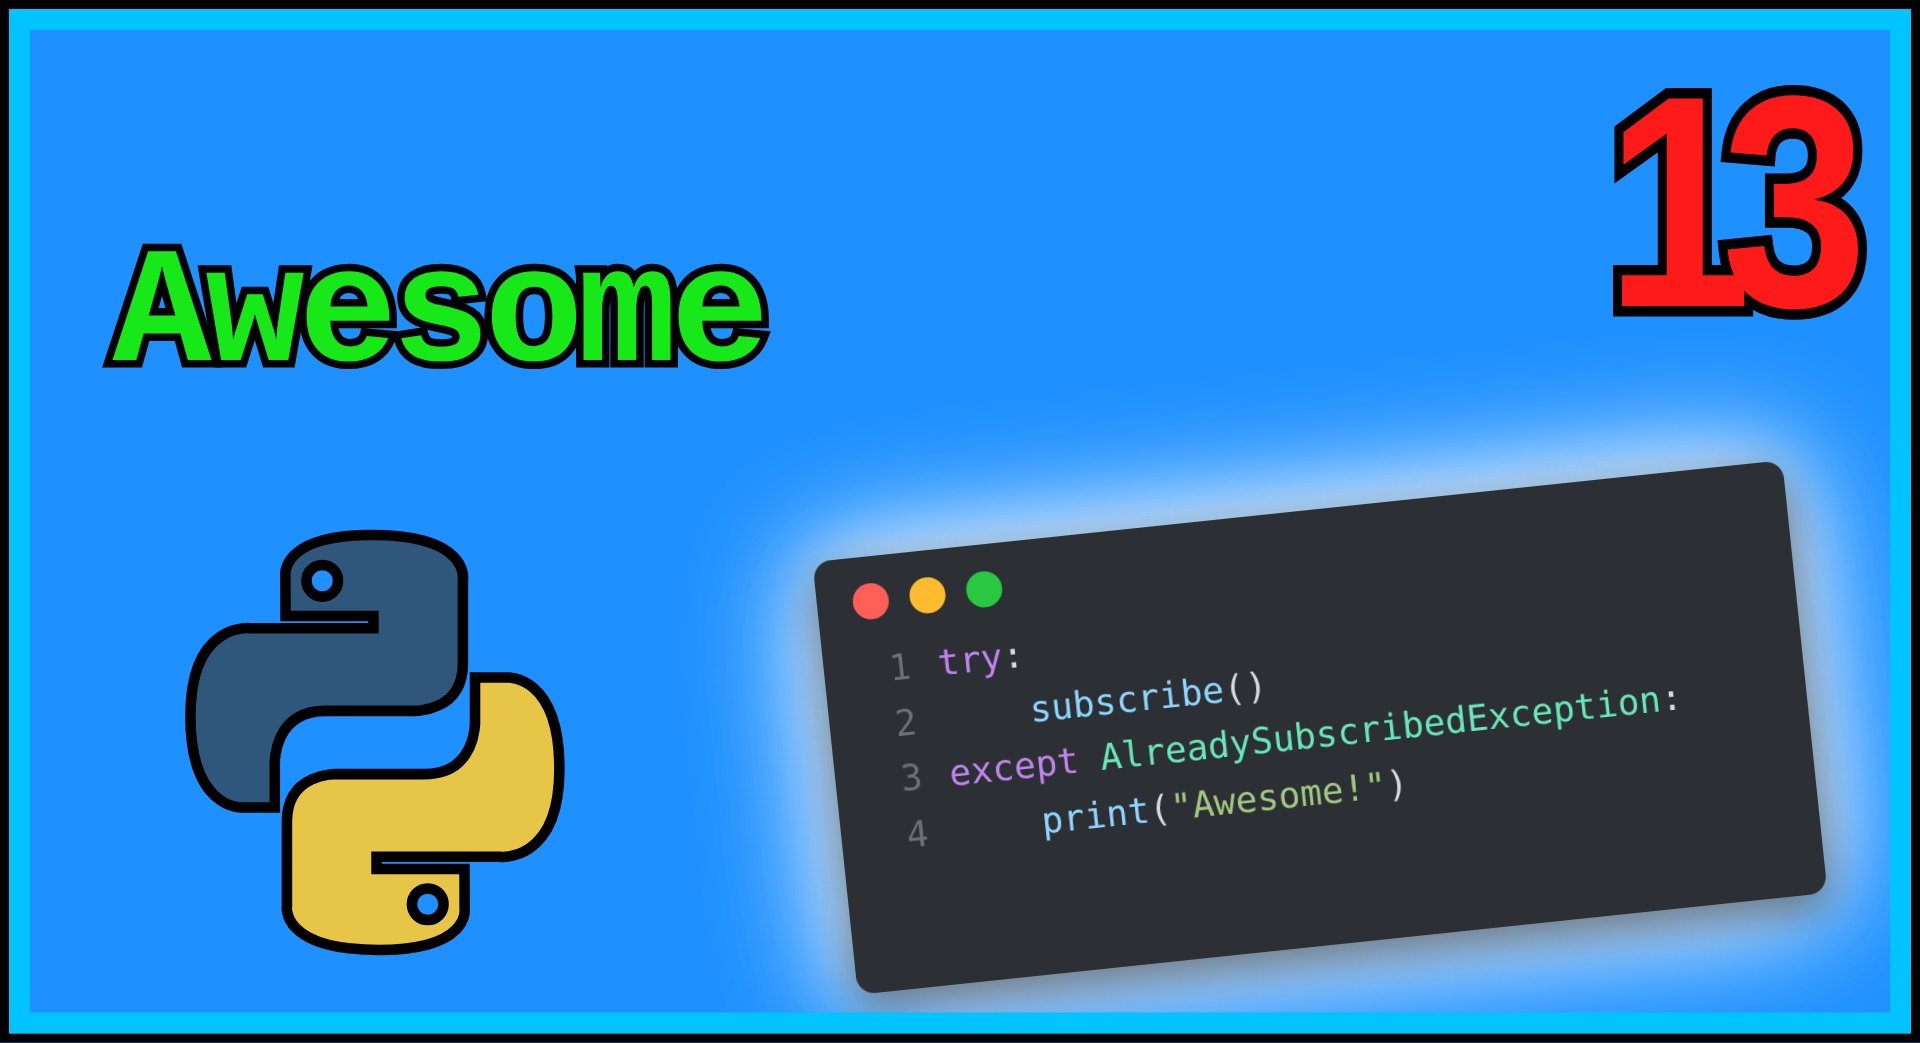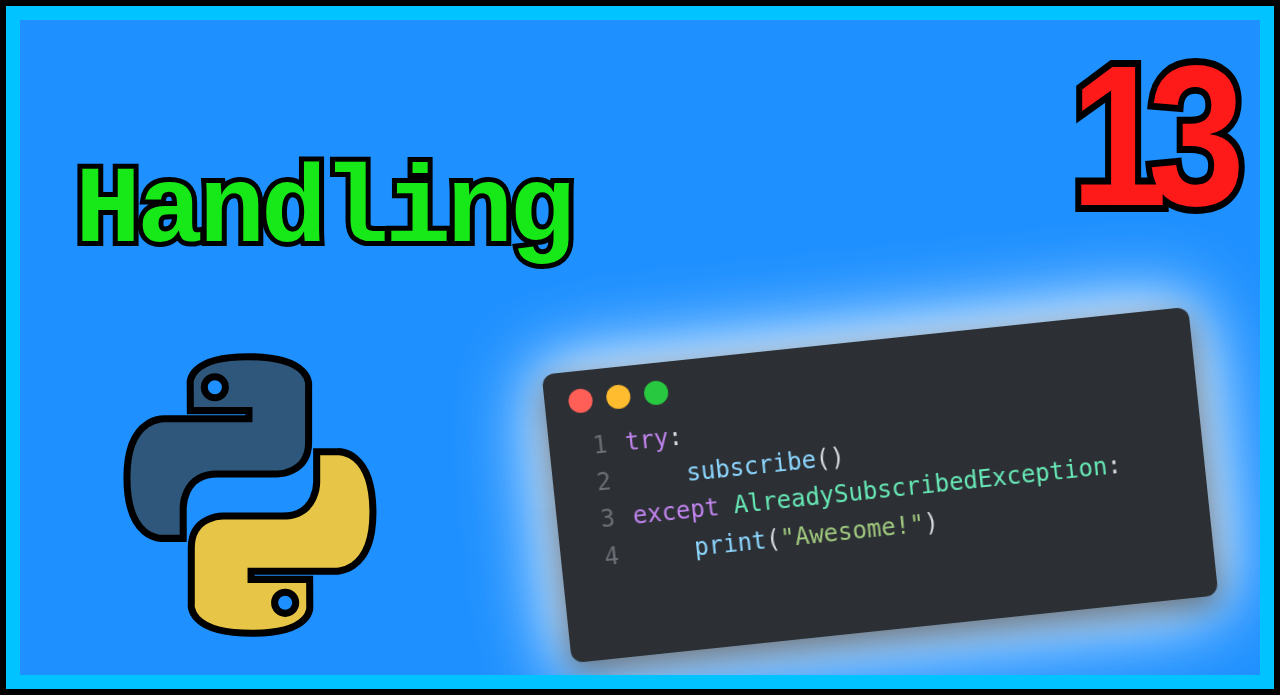--- a/index.html
+++ b/index.html
@@ -127,21 +127,21 @@
   .pn { color: #d7dae0; }      
   .str { color: #a0c97f; }     
 </style>
 </head>
 <body>
 
 <div class="outer-frame">
   <div class="inner-frame">
 
     <div class="title">
-<span class="line2">Handling</span></div>
+<span class="line2">Awesome</span></div>
 
     <div class="episode">13</div>
 
     <svg class="python-logo" viewBox="0 0 256 256">
       <path fill="#2f577c" stroke="#000" stroke-width="6" d="M126 10c-52 0-49 23-49 23l.1 23h50v7H57s-34-4-34 50 30 52 30 52h18v-25s-1-30 29-30h50s28 1 28-27V35s4-25-52-25zM98 27a9 9 0 1 1 0 18 9 9 0 0 1 0-18z"></path>
       <path fill="#e7c546" stroke="#000" stroke-width="6" d="M130 246c52 0 49-23 49-23l-.1-23h-50v-7h70s34 4 34-50-30-52-30-52h-18v25s1 30-29 30h-50s-28-1-28 27v48s-4 25 52 25zm28-17a9 9 0 1 1 0-18 9 9 0 0 1 0 18z"></path>
     </svg>
 
     <div class="code-glow">
       <div class="code-window">

